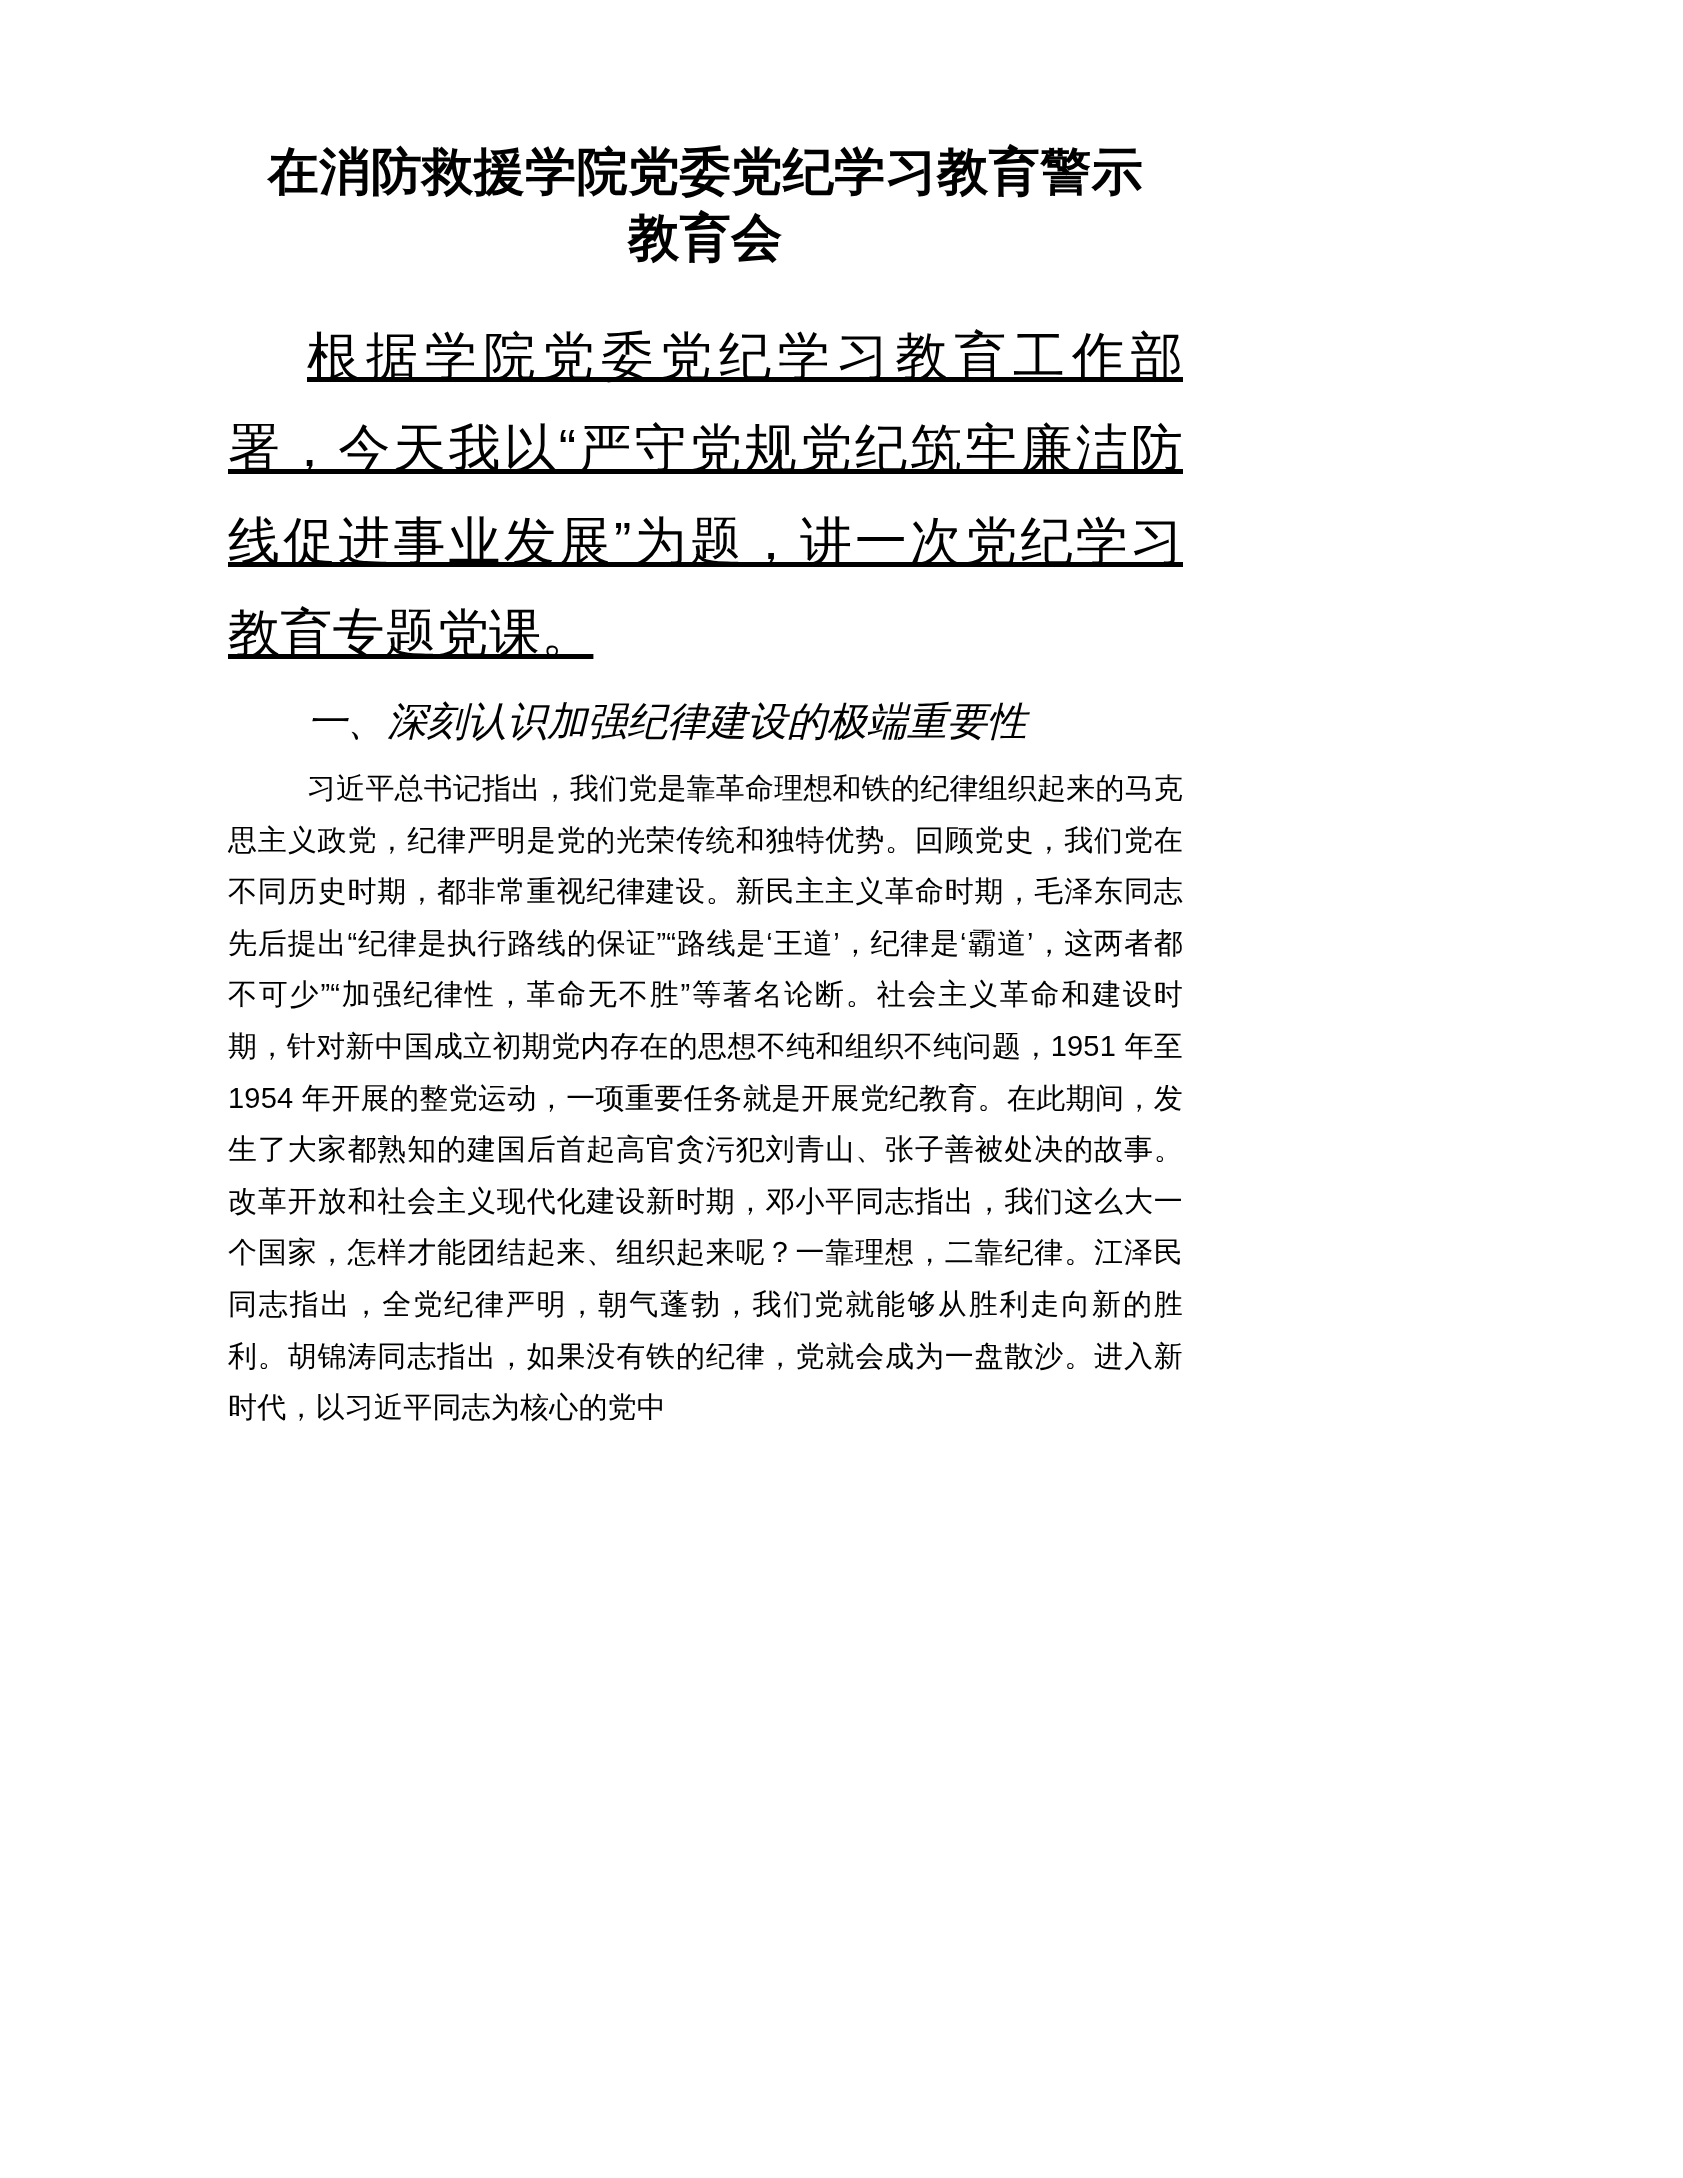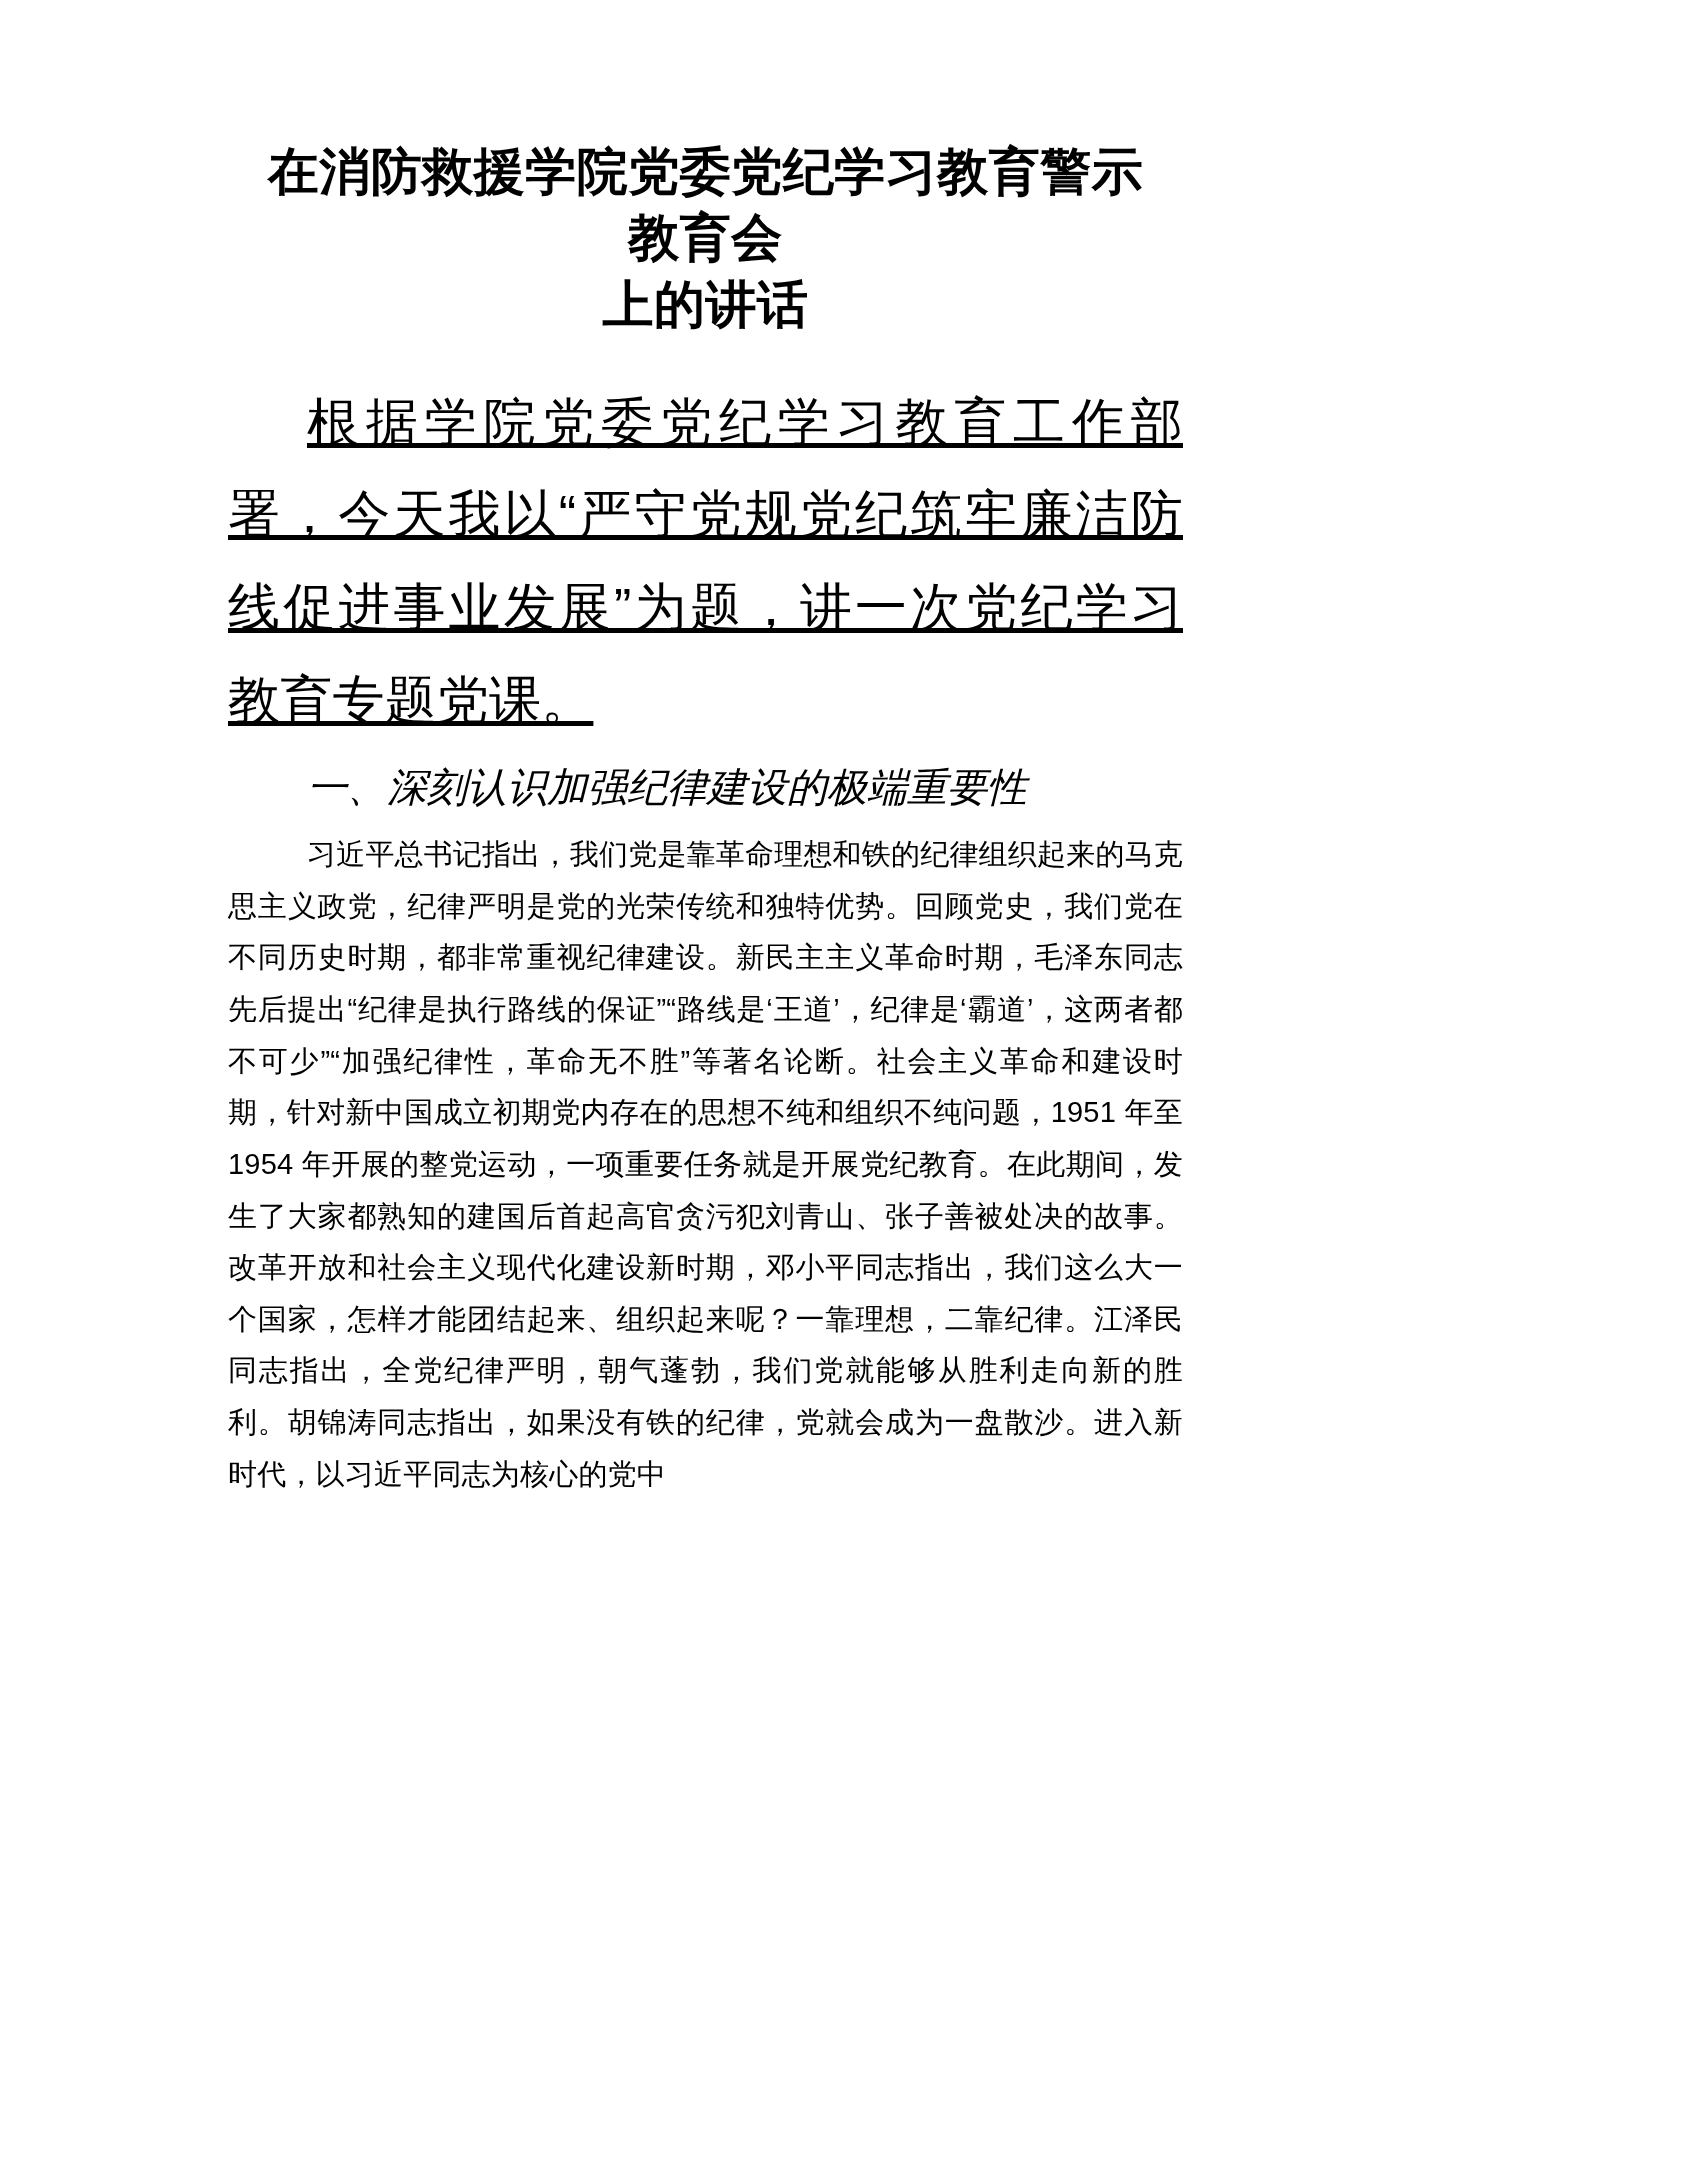--- a/index.html
+++ b/index.html
@@ -70,21 +70,20 @@
     letter-spacing: 0.2px;
   }
 </style>
 </head>
 <body>
 
 <div class="page">
 
   <h1 class="doc-title">
     <span class="t-line">在消防救援学院党委党纪学习教育警示教育会</span>
-    <span class="t-line">上的讲话</span>
   </h1>
 
 
   <p class="para">根据学院党委党纪学习教育工作部署，今天我以“严守党规党纪筑牢廉洁防线促进事业发展”为题，讲一次党纪学习教育专题党课。</p>
 
   <p class="heading-2">一、深刻认识加强纪律建设的极端重要性</p>
 
   <p class="body-block">习近平总书记指出，我们党是靠革命理想和铁的纪律组织起来的马克思主义政党，纪律严明是党的光荣传统和独特优势。回顾党史，我们党在不同历史时期，都非常重视纪律建设。新民主主义革命时期，毛泽东同志先后提出“纪律是执行路线的保证”“路线是‘王道’，纪律是‘霸道’，这两者都不可少”“加强纪律性，革命无不胜”等著名论断。社会主义革命和建设时期，针对新中国成立初期党内存在的思想不纯和组织不纯问题，1951 年至 1954 年开展的整党运动，一项重要任务就是开展党纪教育。在此期间，发生了大家都熟知的建国后首起高官贪污犯刘青山、张子善被处决的故事。改革开放和社会主义现代化建设新时期，邓小平同志指出，我们这么大一个国家，怎样才能团结起来、组织起来呢？一靠理想，二靠纪律。江泽民同志指出，全党纪律严明，朝气蓬勃，我们党就能够从胜利走向新的胜利。胡锦涛同志指出，如果没有铁的纪律，党就会成为一盘散沙。进入新时代，以习近平同志为核心的党中</p>
 
 </div>

